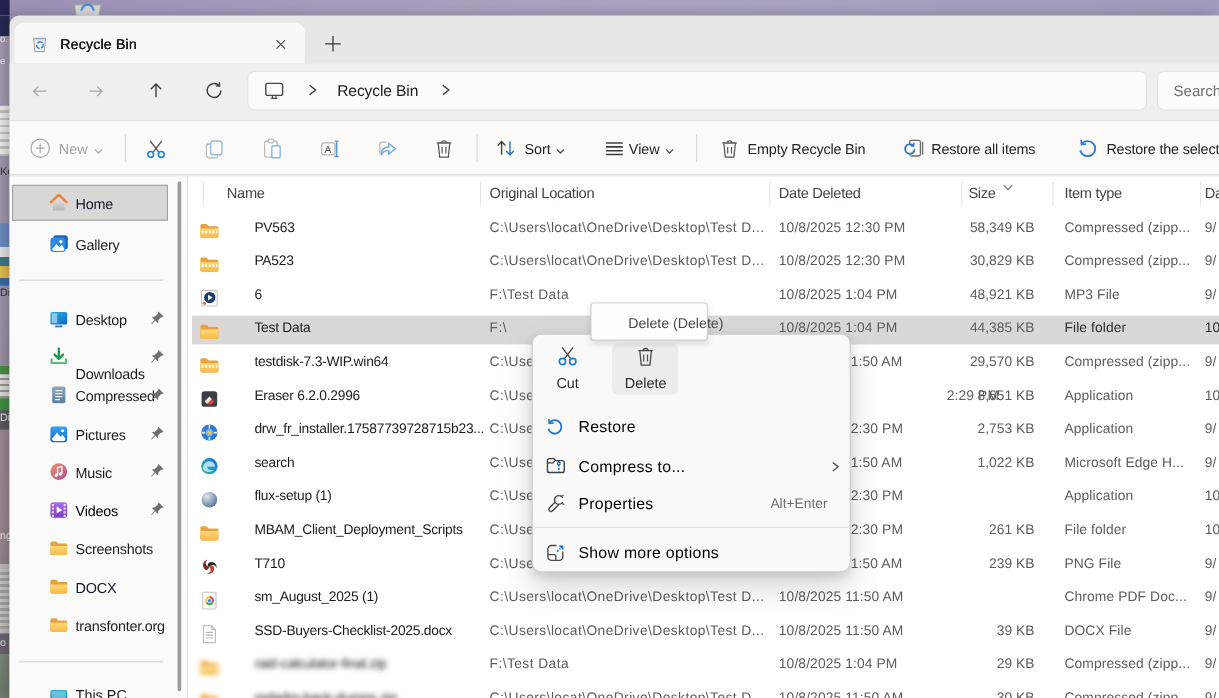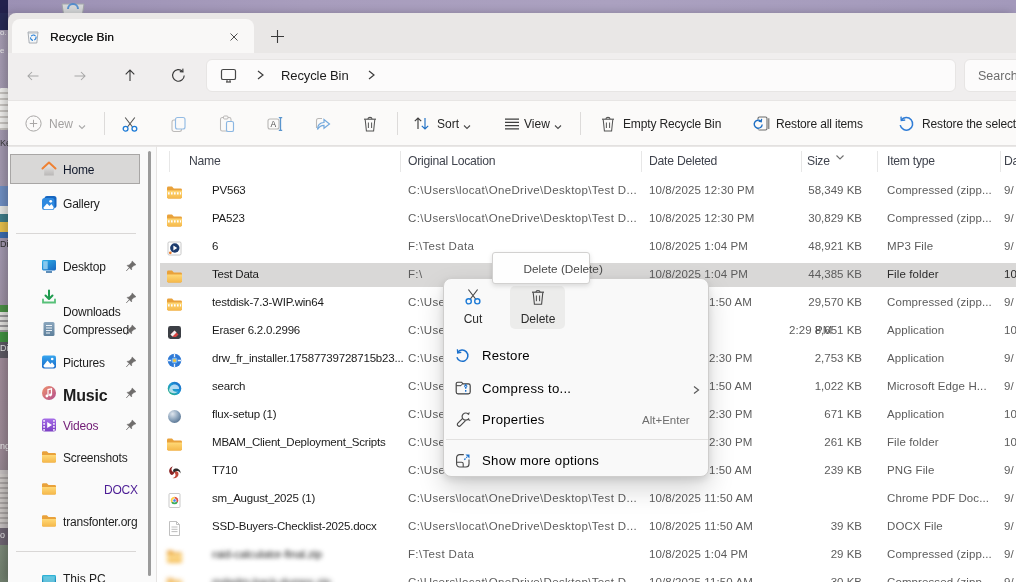--- a/index.html
+++ b/index.html
@@ -317,21 +317,21 @@
         <circle cx="9.4" cy="10" r="1.4" fill="#fff"></circle>
       </svg>
   <svg width="0" height="0">
         <defs>
           <linearGradient id="musg" x1="0" y1="0" x2="1" y2="1">
             <stop offset="0" stop-color="#f0926d"></stop>
             <stop offset="1" stop-color="#b14d8e"></stop>
           </linearGradient>
         </defs>
       </svg></div>
-  <div class="ab txt" style="left:63px;top:386.5px;font-size:16px;letter-spacing:-.2px;color:#1d1d1d;font-weight:bold;">Music</div>
+  <div class="ab txt" style="left:63px;top:386.5px;font-size:12px;letter-spacing:-.2px;color:#1d1d1d;">Music</div>
 
   <div class="ab" style="left:41px;top:417px;width:16px;height:16px;">
   <svg width="16" height="16">
         <rect x="1" y="1.5" width="14" height="13" rx="2.5" fill="url(#vidg)"></rect>
         <rect x="2.2" y="3" width="1.8" height="1.8" fill="#e8d9f5"></rect>
         <rect x="2.2" y="6" width="1.8" height="1.8" fill="#e8d9f5"></rect>
         <rect x="2.2" y="9" width="1.8" height="1.8" fill="#e8d9f5"></rect>
         <rect x="2.2" y="12" width="1.8" height="1.8" fill="#e8d9f5"></rect>
         <rect x="12" y="3" width="1.8" height="1.8" fill="#e8d9f5"></rect>
         <rect x="12" y="6" width="1.8" height="1.8" fill="#e8d9f5"></rect>
@@ -340,42 +340,42 @@
         <path d="M6.2 5 L11 8 L6.2 11 Z" fill="#fff"></path>
       </svg>
   <svg width="0" height="0">
         <defs>
           <linearGradient id="vidg" x1="0" y1="0" x2="0" y2="1">
             <stop offset="0" stop-color="#a66de8"></stop>
             <stop offset="1" stop-color="#7b3fc4"></stop>
           </linearGradient>
         </defs>
       </svg></div>
-  <div class="ab txt" style="left:63px;top:418.5px;font-size:12px;letter-spacing:-.2px;color:#701a75;">Videos</div>
+  <div class="ab txt" style="left:63px;top:418.5px;font-size:12px;letter-spacing:-.2px;color:#000000;">Videos</div>
 
   <div class="ab" style="left:41px;top:449px;width:16px;height:16px;">
   <svg width="16" height="16">
         <path d="M1 3.5 A 1.3 1.3 0 0 1 2.3 2.2 L5.8 2.2 L7.5 4 L13.7 4 A 1.3 1.3 0 0 1 15 5.3 L15 12.2 A 1.3 1.3 0 0 1 13.7 13.5 L2.3 13.5 A 1.3 1.3 0 0 1 1 12.2 Z" fill="#e9a23b"></path>
         <path d="M1 6 L15 6 L15 12.2 A 1.3 1.3 0 0 1 13.7 13.5 L2.3 13.5 A 1.3 1.3 0 0 1 1 12.2 Z" fill="url(#foldg)"></path>
       </svg>
   <svg width="0" height="0">
         <defs>
           <linearGradient id="foldg" x1="0" y1="0" x2="0" y2="1">
             <stop offset="0" stop-color="#ffd977"></stop>
             <stop offset="1" stop-color="#f5b84a"></stop>
           </linearGradient>
         </defs>
       </svg></div>
   <div class="ab txt" style="left:63px;top:450.5px;font-size:12px;letter-spacing:-.2px;color:#1d1d1d;">Screenshots</div>
   <div class="ab" style="left:41px;top:481px;width:16px;height:16px;">
   <svg width="16" height="16">
         <path d="M1 3.5 A 1.3 1.3 0 0 1 2.3 2.2 L5.8 2.2 L7.5 4 L13.7 4 A 1.3 1.3 0 0 1 15 5.3 L15 12.2 A 1.3 1.3 0 0 1 13.7 13.5 L2.3 13.5 A 1.3 1.3 0 0 1 1 12.2 Z" fill="#e9a23b"></path>
         <path d="M1 6 L15 6 L15 12.2 A 1.3 1.3 0 0 1 13.7 13.5 L2.3 13.5 A 1.3 1.3 0 0 1 1 12.2 Z" fill="url(#foldg)"></path>
       </svg></div>
-  <div class="ab txt" style="left:63px;top:482.5px;font-size:12px;letter-spacing:-.2px;color:#4c1d95;margin-left:41px;">DOCX</div>
+  <div class="ab txt" style="left:63px;top:482.5px;font-size:12px;letter-spacing:-.2px;color:#0f172a;">DOCX</div>
   <div class="ab" style="left:41px;top:513px;width:16px;height:16px;">
   <svg width="16" height="16">
         <path d="M1 3.5 A 1.3 1.3 0 0 1 2.3 2.2 L5.8 2.2 L7.5 4 L13.7 4 A 1.3 1.3 0 0 1 15 5.3 L15 12.2 A 1.3 1.3 0 0 1 13.7 13.5 L2.3 13.5 A 1.3 1.3 0 0 1 1 12.2 Z" fill="#e9a23b"></path>
         <path d="M1 6 L15 6 L15 12.2 A 1.3 1.3 0 0 1 13.7 13.5 L2.3 13.5 A 1.3 1.3 0 0 1 1 12.2 Z" fill="url(#foldg)"></path>
       </svg></div>
   <div class="ab txt" style="left:63px;top:514.5px;font-size:12px;letter-spacing:-.2px;color:#1d1d1d;">transfonter.org</div>
   <div class="ab" style="left:16px;top:551px;width:120px;height:1px;background:#d9d7d6;"></div>
 
   <div class="ab" style="left:41px;top:573px;width:16px;height:9px;overflow:hidden;">
   <svg width="16" height="16">
@@ -564,21 +564,20 @@
       <div class="c6">9/</div>
 </div>
 
 <div class="r" style="top:401px;">
  <div class="ic"><svg width="17" height="17">
           <circle cx="8.5" cy="8.5" r="6.5" fill="url(#fluxg)"></circle>
         </svg></div>
  <div class="c1">flux-setup (1)</div>
       <div class="c2">C:\Users\locat\OneDrive\Desktop\Test D...</div>
       <div class="c3" style="left:549px;">2:30 PM</div>
-      <div class="c4">671 KB</div>
       <div class="c5">Application</div>
       <div class="c6">10</div>
 </div>
 
 <div class="r" style="top:429px;">
  <div class="ic"><svg width="17" height="17">
           <path d="M1 4 A 1.4 1.4 0 0 1 2.4 2.6 L6 2.6 L7.8 4.5 L14.6 4.5 A 1.4 1.4 0 0 1 16 5.9 L16 13 A 1.4 1.4 0 0 1 14.6 14.4 L2.4 14.4 A 1.4 1.4 0 0 1 1 13 Z" fill="#e9a23b"></path>
           <path d="M1 6.5 L16 6.5 L16 13 A 1.4 1.4 0 0 1 14.6 14.4 L2.4 14.4 A 1.4 1.4 0 0 1 1 13 Z" fill="url(#fg2)"></path>
         </svg></div>
  <div class="c1">MBAM_Client_Deployment_Scripts</div>

